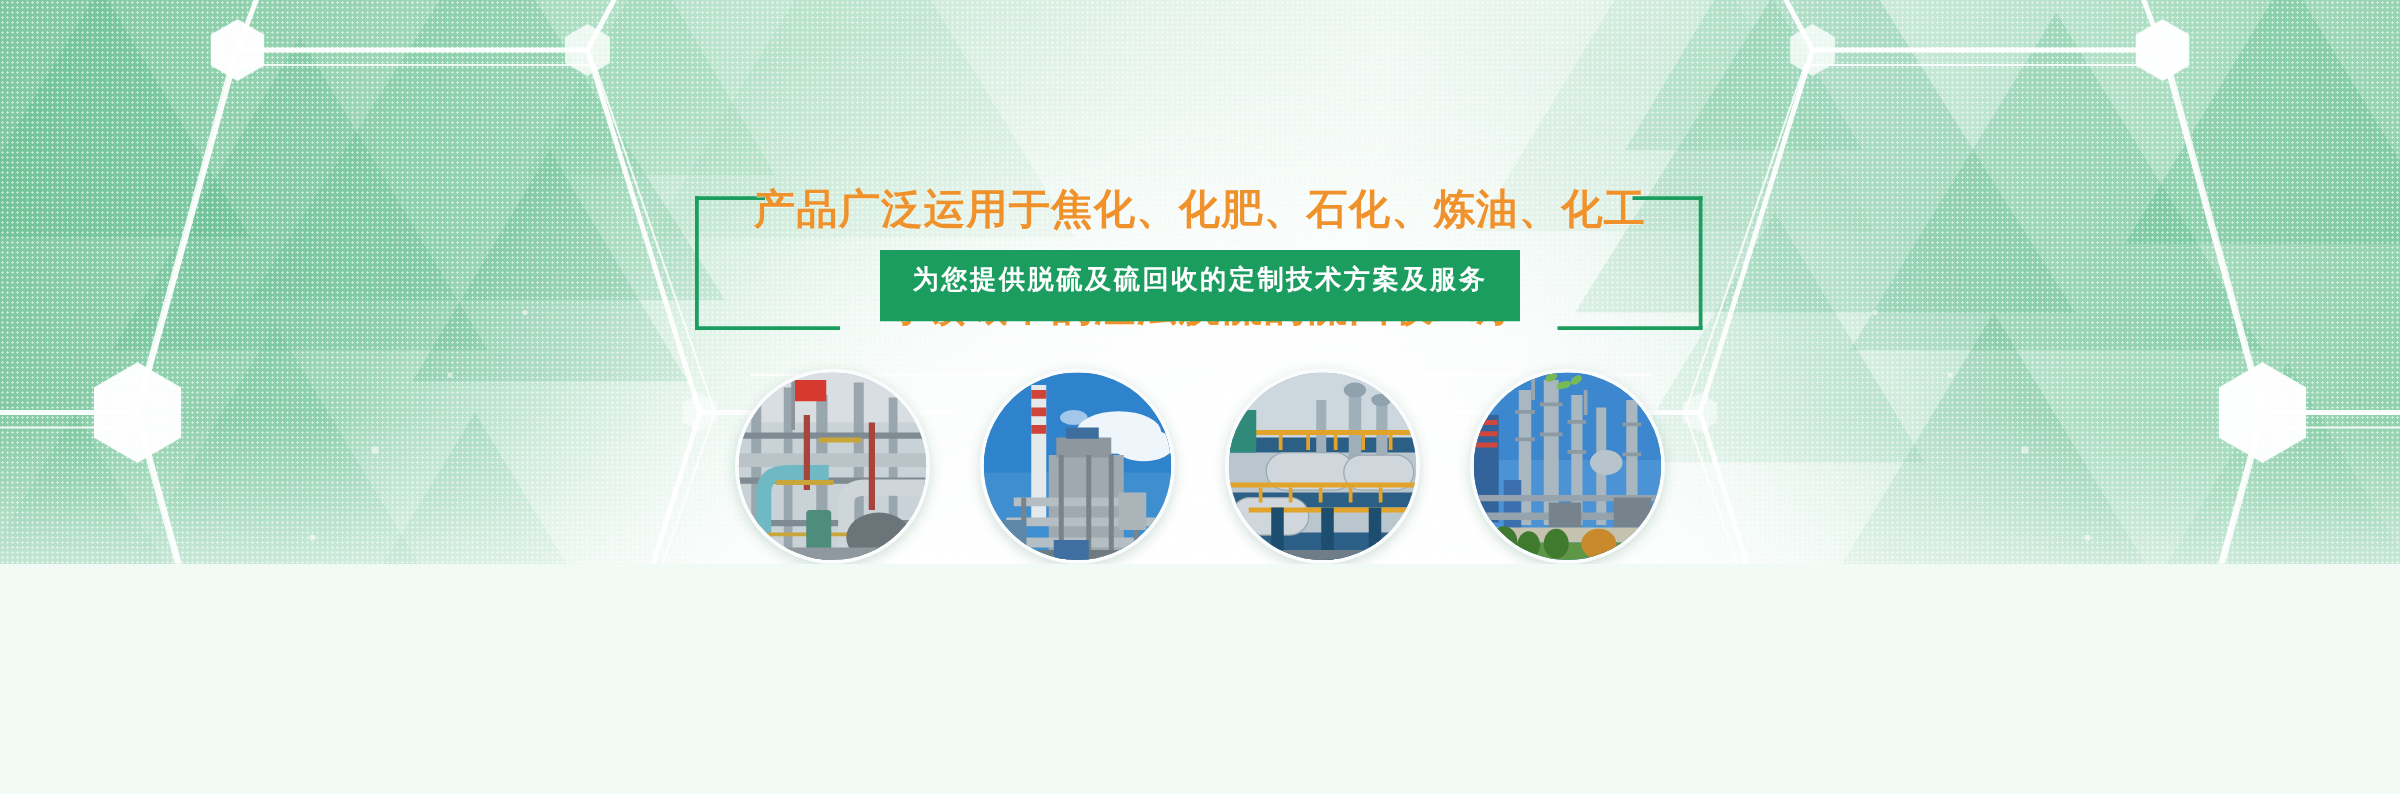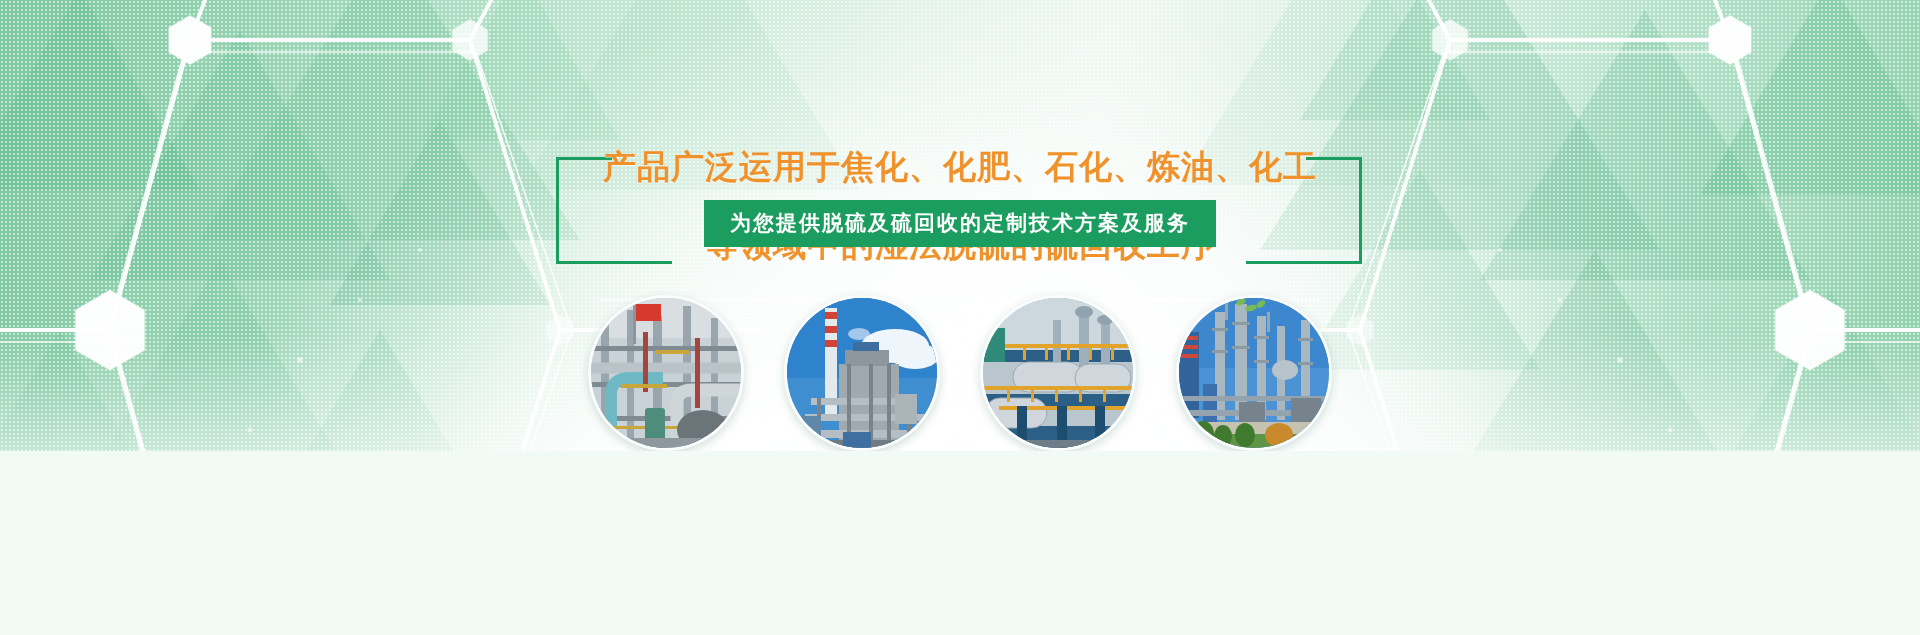--- a/index.html
+++ b/index.html
@@ -69,21 +69,21 @@
     text-shadow:0 1px 0 rgba(255,255,255,.55);
   }
 
   
   .subbar{
     position:absolute;left:50%;transform:translateX(-50%);
     top:200px;
     background:#1a9d5f;
     color:#ffffff;
     font-size:21px;font-weight:bold;letter-spacing:2px;
-    padding:9px 26px 10px 26px;
+    padding:9px 26px 20px 26px;
     white-space:nowrap;
     box-sizing:border-box;
   }
 
   
   .circles{
     position:absolute;left:0;right:0;top:295px;
     display:flex;justify-content:center;align-items:center;gap:40px;
   }
   .photo{

